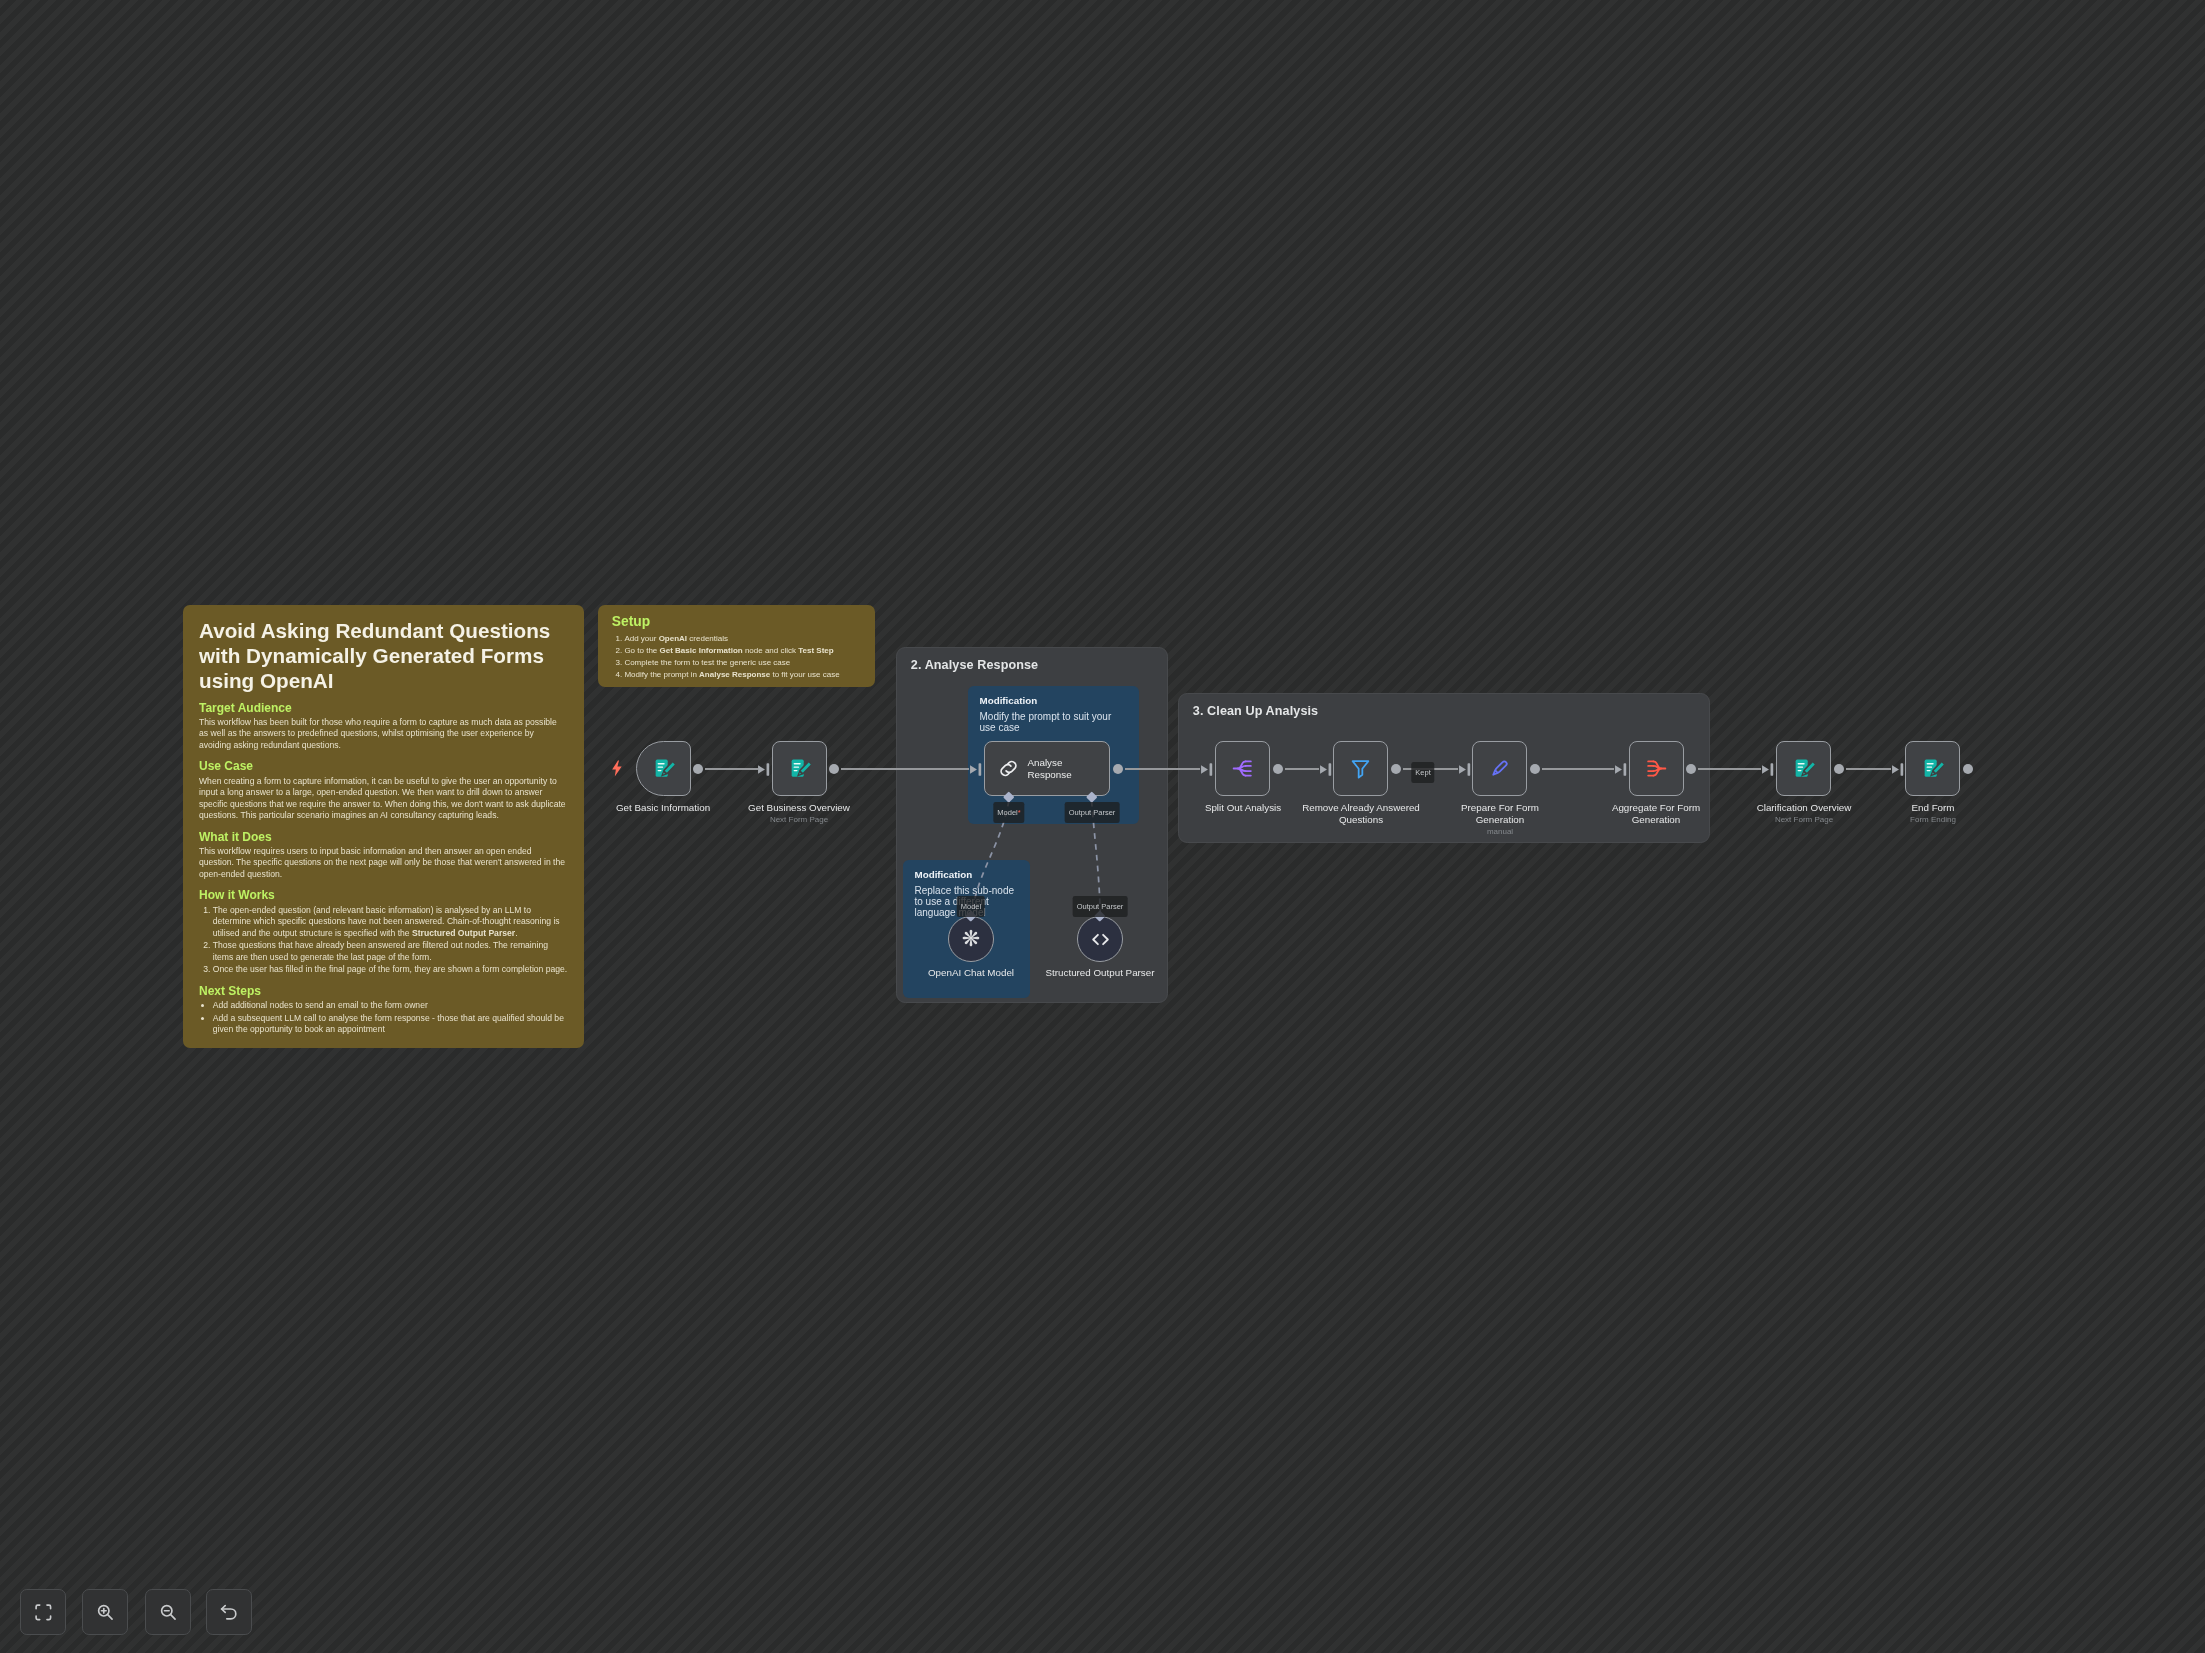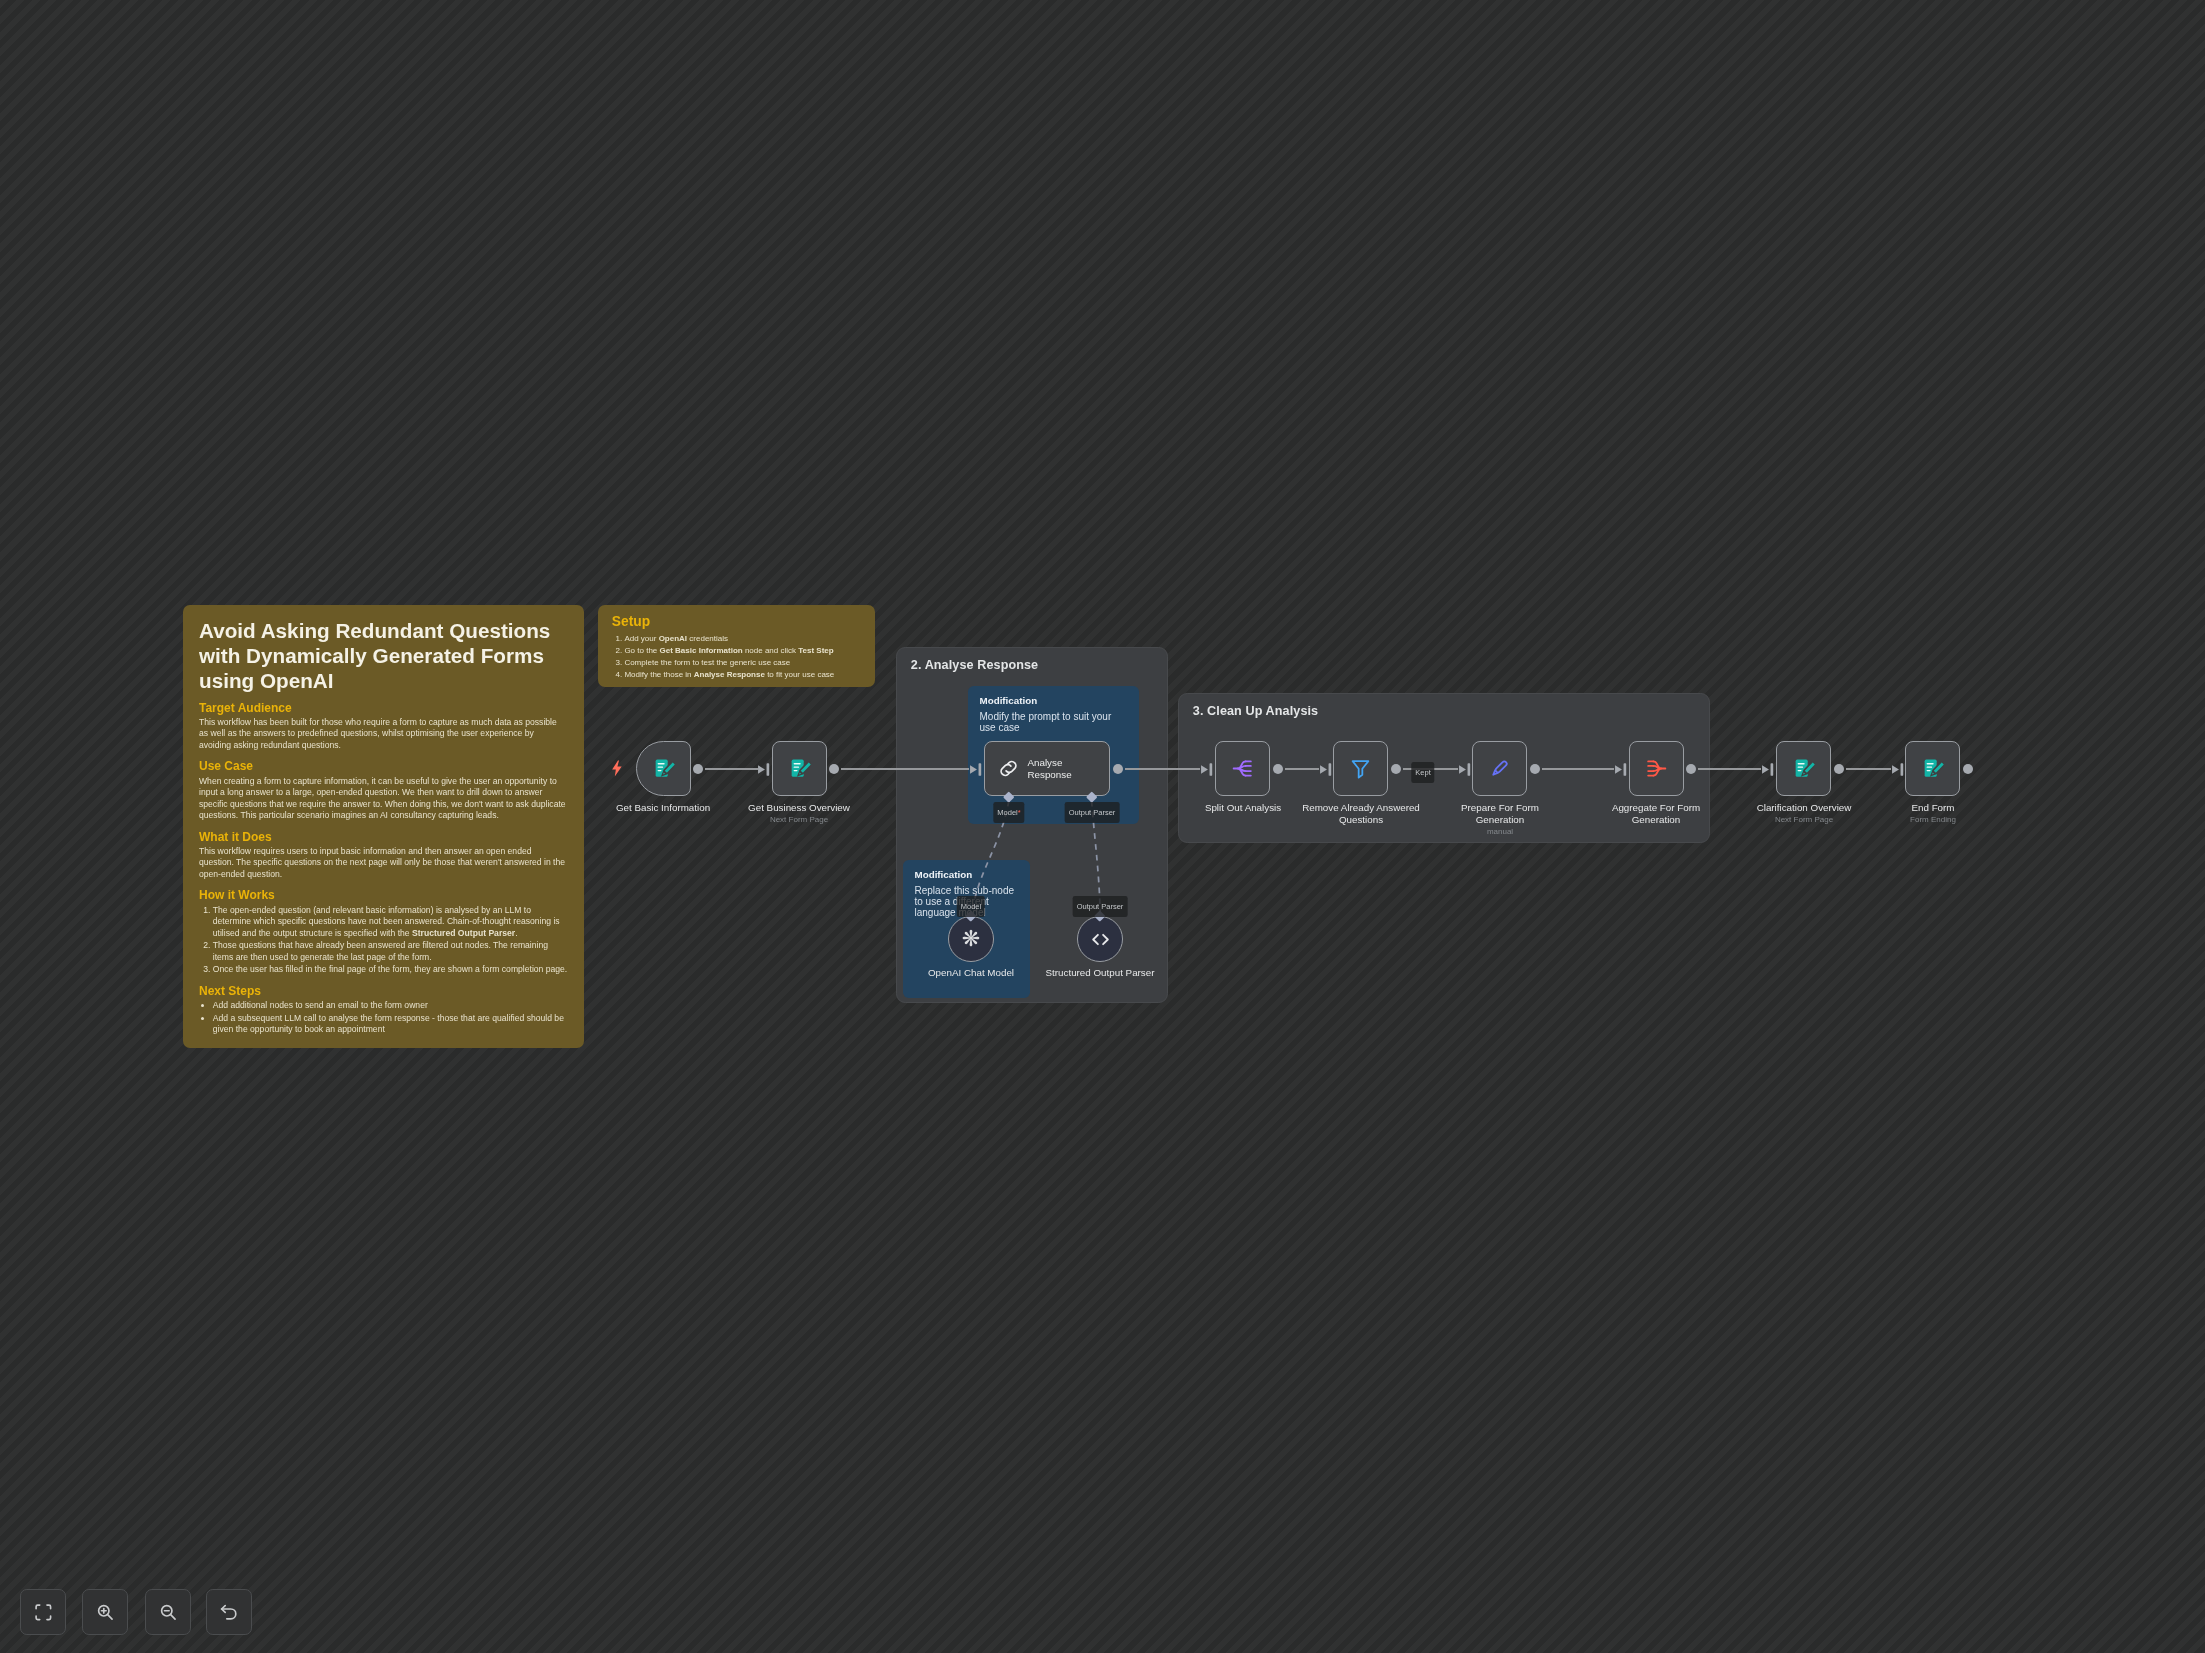--- a/index.html
+++ b/index.html
@@ -24,21 +24,21 @@
     border:0.6px solid #47494c;
     border-radius:9.2px;
     padding:10.3px 13.8px;
   }
   .frame-title { font-size:12.6px; font-weight:700; color:#e4e6e7; letter-spacing:0.1px; }
 
   
   .sticky { position:absolute; border-radius:6.9px; overflow:hidden; }
   .olive { background:#6b5a26; color:#e8e2cc; padding:12.6px 16px 9.2px 16px; }
   .olive h1 { font-size:20.7px; line-height:25px; font-weight:700; color:#f5f2e6; margin-bottom:3.4px; }
-  .olive h2 { font-size:12px; font-weight:700; color:#eab308; margin:8px 0 2.3px 0; }
+  .olive h2 { font-size:12px; font-weight:700; color:#bef264; margin:8px 0 2.3px 0; }
   .olive p  { font-size:8.6px; line-height:11.5px; }
   .olive ol, .olive ul { margin:1.1px 0 0 0; padding-left:13.8px; font-size:8.6px; line-height:11.5px; }
   .olive li { margin-bottom:1.1px; }
   b { font-weight:700; }
 
   #note-setup { padding:9.2px 13.8px; }
   #note-setup h2 { font-size:13.8px; margin:0 0 4px 0; }
   #note-setup ol { padding-left:12.6px; font-size:8px; line-height:11px; }
 
   .blue { background:#234460; border-radius:5.7px; padding:9.2px 11.5px; color:#d9e2ec; }
@@ -375,21 +375,21 @@
         <li>Add a subsequent LLM call to analyse the form response - those that are qualified should be given the opportunity to book an appointment</li>
       </ul>
   </div>
 
   <div class="sticky olive" id="note-setup" style="left:598px;top:605px;width:277px;height:82px">
     <h2>Setup</h2>
     <ol>
         <li><span>Add your </span><b>OpenAI</b><span> credentials</span></li>
         <li><span>Go to the </span><b>Get Basic Information</b><span> node and click </span><b>Test Step</b></li>
         <li><span>Complete the form to test the generic use case</span></li>
-        <li><span>Modify the those in </span><b>Analyse Response</b><span> to fit your use case</span></li>
+        <li><span>Modify the prompt in </span><b>Analyse Response</b><span> to fit your use case</span></li>
       </ol>
   </div>
 
   <div class="ctrl" style="left:20px">
       <svg viewBox="0 0 36 36" width="20.7" height="20.7">
         <use href="#i-fit"></use>
       </svg>
     </div>
   <div class="ctrl" style="left:82px">
       <svg viewBox="0 0 36 36" width="20.7" height="20.7">

